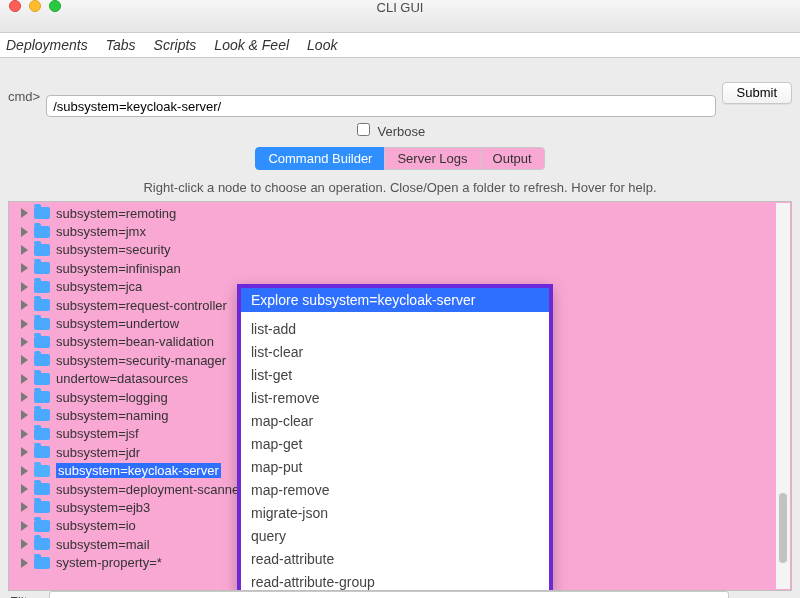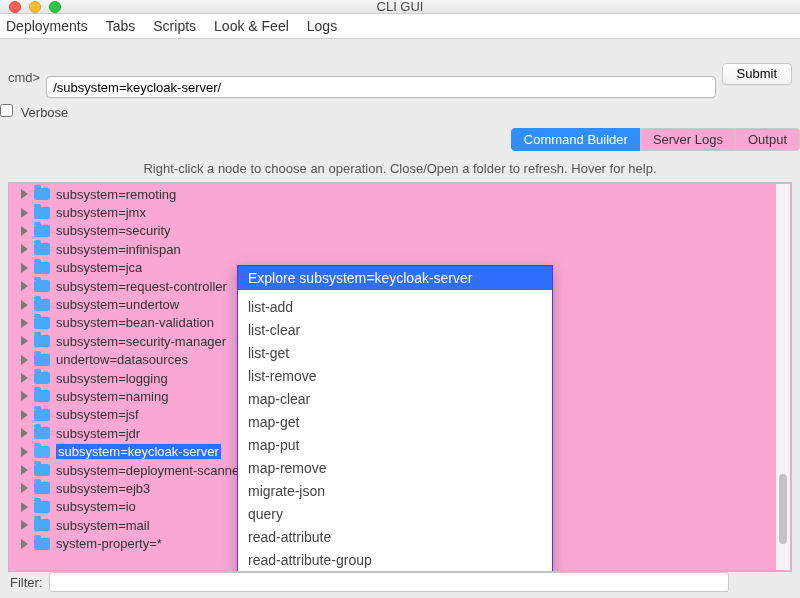--- a/index.html
+++ b/index.html
@@ -6,25 +6,25 @@
   body {
     font-family: "Lucida Grande", "Helvetica Neue", Arial, sans-serif;
     font-size: 13px;
     background: #ececec;
     width: 800px;
     height: 598px;
     overflow: hidden;
     color: #333;
   }
   .titlebar {
-    height: 14px;
+    height: 33px;
     background: linear-gradient(#f6f6f6, #e6e6e6);
     border-bottom: 1px solid #ccc;
     display: flex;
-    align-items: center;
+    align-items: flex-start;
     position: relative;
   }
   .traffic {
     display: flex;
     gap: 8px;
     padding-left: 9px;
   }
   .traffic span {
     width: 12px; height: 12px; border-radius: 50%; display: inline-block;
   }
@@ -38,20 +38,21 @@
     font-size: 13px;
     color: #4a4a4a;
   }
   .menubar {
     background: #fff;
     border-bottom: 1px solid #ccc;
     padding: 4px 6px;
     display: flex;
     gap: 18px;
     font-size: 14px;
+    font-style: italic;
   }
   .menubar span { cursor: default; }
   .cmdrow {
     display: flex;
     align-items: center;
     padding: 10px 8px 4px 8px;
     gap: 6px;
   }
   .cmdlabel { font-size: 13px; color: #555; margin-top: 8px; }
   .cmdinput {
@@ -68,29 +69,29 @@
     height: 22px;
     padding: 0 14px;
     border: 1px solid #c8c8c8;
     border-radius: 4px;
     background: linear-gradient(#fff, #f2f2f2);
     font-size: 13px;
     box-shadow: 0 1px 0 rgba(0,0,0,0.05);
   }
   .verboserow {
     display: flex;
-    justify-content: flex-start;
+    justify-content: center;
     padding: 2px 18px 6px 0;
     font-size: 13px;
     color: #444;
   }
   .verboserow input { margin-right: 4px; }
   .tabs {
     display: flex;
-    justify-content: flex-end;
+    justify-content: center;
     gap: 0;
     padding: 2px 0 6px 0;
   }
   .tab {
     padding: 3px 12px;
     font-size: 13px;
     border: 1px solid #c8c8c8;
     background: #f9a8d4;
     margin-left: -1px;
   }
@@ -185,21 +186,21 @@
     border-radius: 3px;
     background: #fff;
     max-width: 680px;
   }
   .contextmenu {
     position: absolute;
     left: 228px;
     top: 82px;
     width: 316px;
     background: #fff;
-    border: 1px solid #6d28d9;
+    border: 4px solid #6d28d9;
     box-shadow: 0 4px 14px rgba(0,0,0,0.25);
     font-size: 14px;
     color: #444;
     z-index: 10;
   }
   .ctx-header {
     background: #2f6fff;
     color: #fff;
     padding: 4px 10px;
     font-size: 14px;
@@ -220,21 +221,21 @@
     <span class="tl-max"></span>
   </div>
   <div class="title">CLI GUI</div>
 </div>
 
 <div class="menubar">
   <span>Deployments</span>
   <span>Tabs</span>
   <span>Scripts</span>
   <span>Look &amp; Feel</span>
-  <span>Logs</span>
+  <span>Look</span>
 </div>
 
 <div class="cmdrow">
   <span class="cmdlabel">cmd&gt;</span>
   <input class="cmdinput" type="text" value="/subsystem=keycloak-server/" style="">
   <button class="btn">Submit</button>
 </div>
 
 <div class="verboserow">
   <label>

